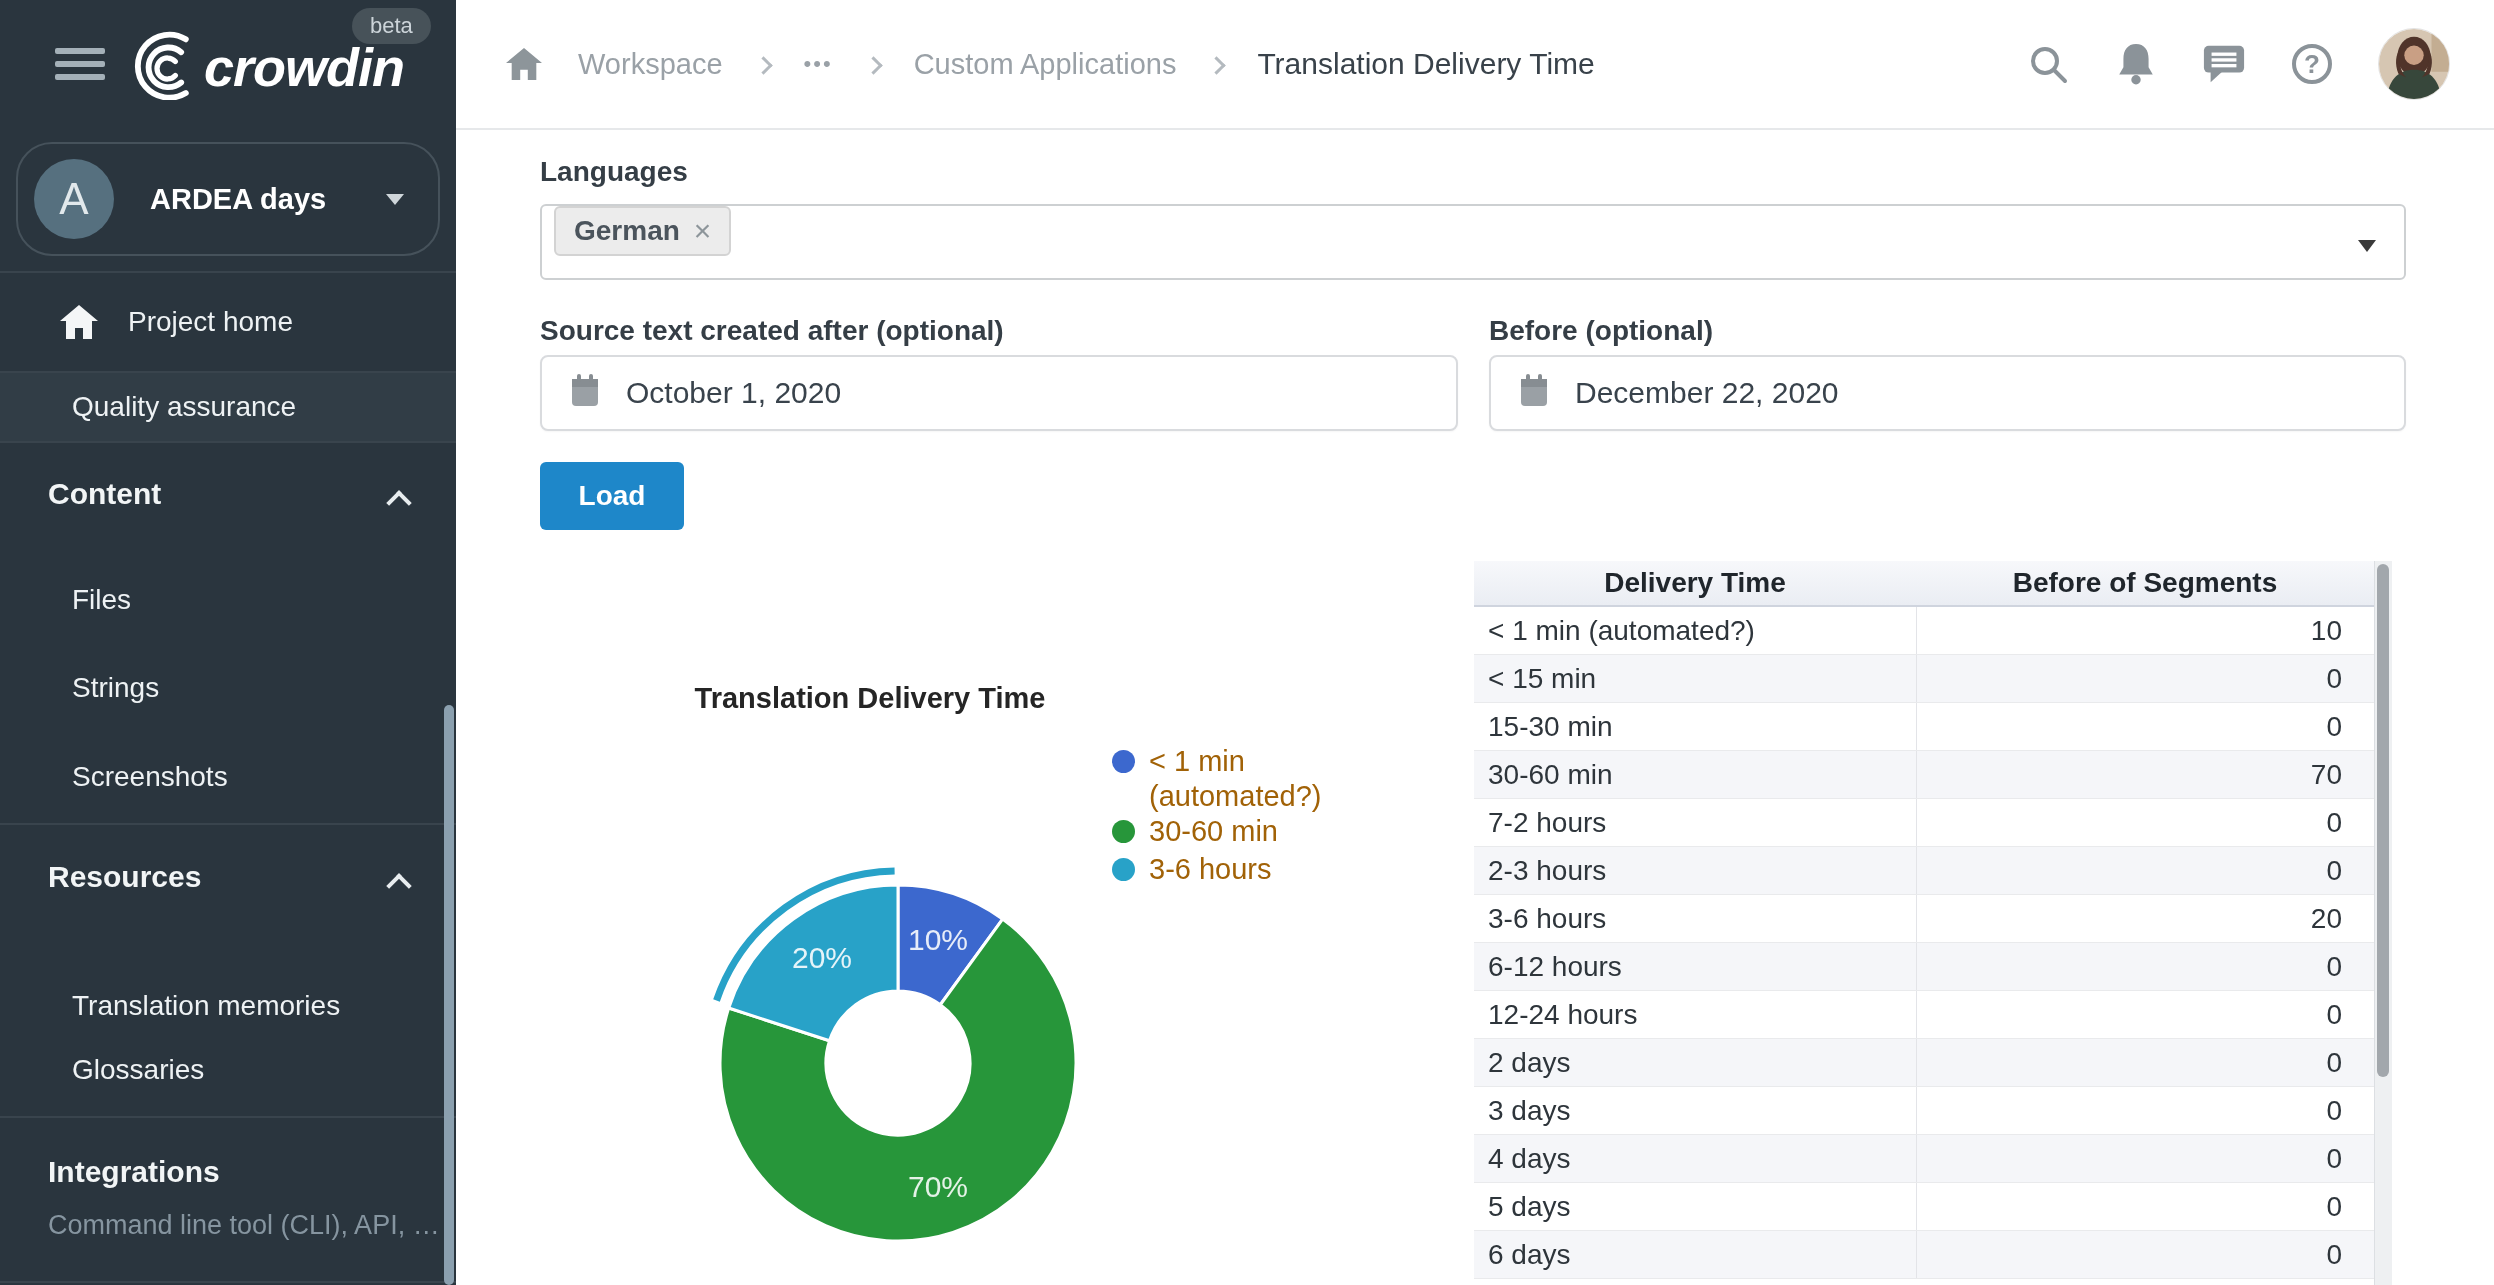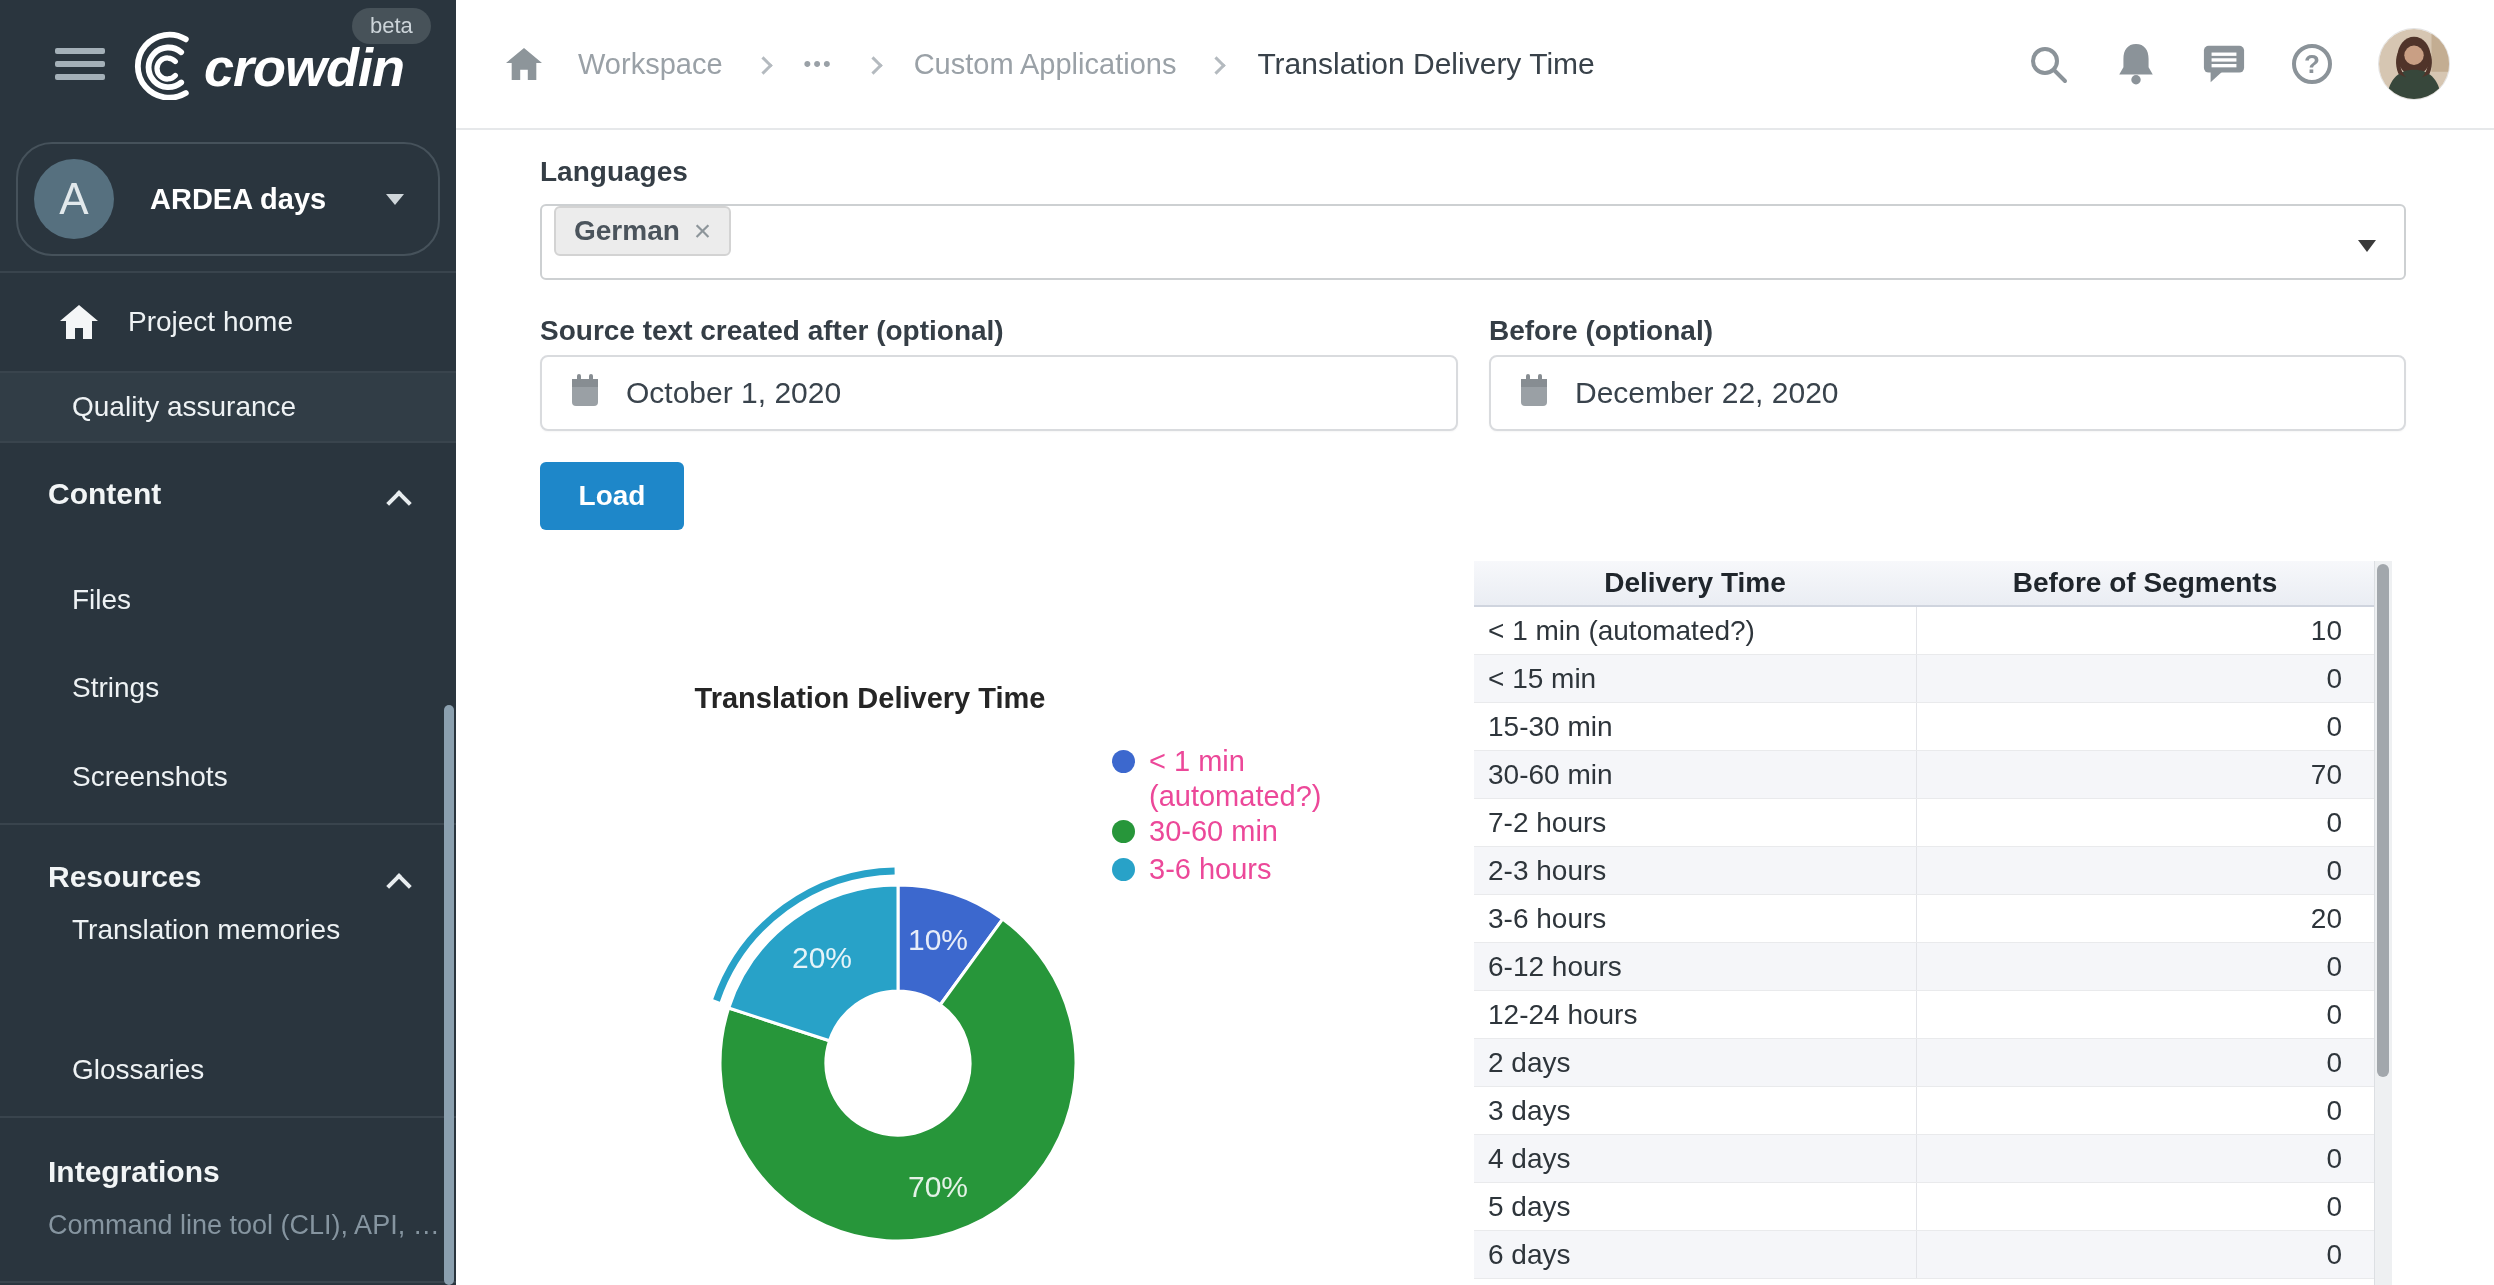--- a/index.html
+++ b/index.html
@@ -58,21 +58,21 @@
   .date-input .dtext { font-size:30px; color:#39434c; margin-left:26px; }
   .cal-icon { margin-left:28px; }
   .load-btn { position:absolute; left:84px; top:462px; width:144px; height:68px; background:#1e87c9; color:#fff;
               font-size:28px; font-weight:700; border:none; border-radius:6px; cursor:pointer; }
 
   
   .chart-title { position:absolute; left:84px; top:682px; width:660px; text-align:center;
                  font-size:29px; font-weight:700; color:#252525; }
   .legend-row { position:absolute; display:flex; align-items:center; gap:14px; }
   .legend-dot { width:23px; height:23px; border-radius:50%; }
-  .legend-label { font-size:29px; color:#ec4899; white-space:nowrap; }
+  .legend-label { font-size:29px; color:#a16207; white-space:nowrap; }
   .donut-svg { position:absolute; left:242px; top:863px; }
 
   
   .seg-table { position:absolute; left:1018px; top:561px; width:918px; height:724px; overflow:hidden; }
   .thead { display:flex; height:46px; background:linear-gradient(#f7f8fb,#eaedf3); border-bottom:2px solid #cfd4de; }
   .th { font-size:28px; font-weight:700; color:#20262c; display:flex; align-items:center; justify-content:center; }
   .th1 { width:442px; } .th2 { width:458px; }
   .table-row { display:flex; height:48px; border-bottom:1px solid #e9eaec; background:#fff; }
   .table-row:nth-child(even) { background:#f5f6f9; }
   .td-label { width:442px; font-size:28px; color:#2e353b; display:flex; align-items:center; padding-left:14px; }
@@ -138,21 +138,21 @@
     <span style="margin-left:72px;">Screenshots</span>
   </div>
 
   <div class="sdiv" style="top:823px"></div>
 
   <div class="side-section" style="top:860px;">
     <span>Resources</span>
   </div>
   <div class="chev-up" style="top:877px;"></div>
 
-  <div class="side-item" style="top:910px; height:40px;">
+  <div class="side-item" style="top:986px; height:40px;">
     <span style="margin-left:72px;">Translation memories</span>
   </div>
   <div class="side-item" style="top:1050px; height:40px;">
     <span style="margin-left:72px;">Glossaries</span>
   </div>
 
   <div class="sdiv" style="top:1116px"></div>
 
   <div class="side-section" style="top:1155px;">
     <span>Integrations</span>

